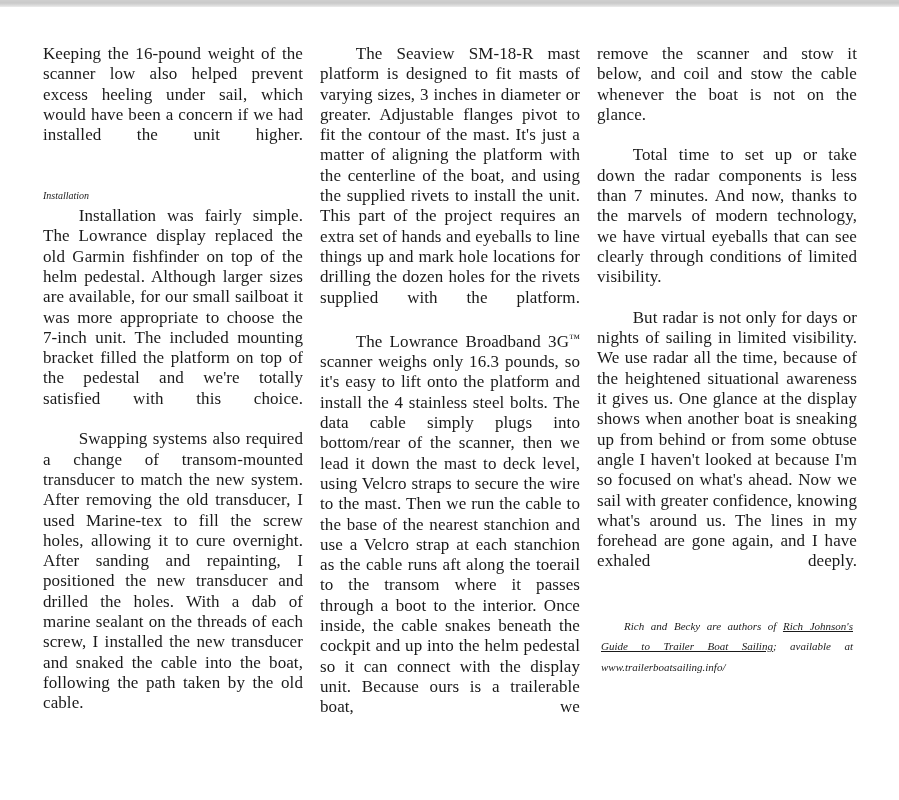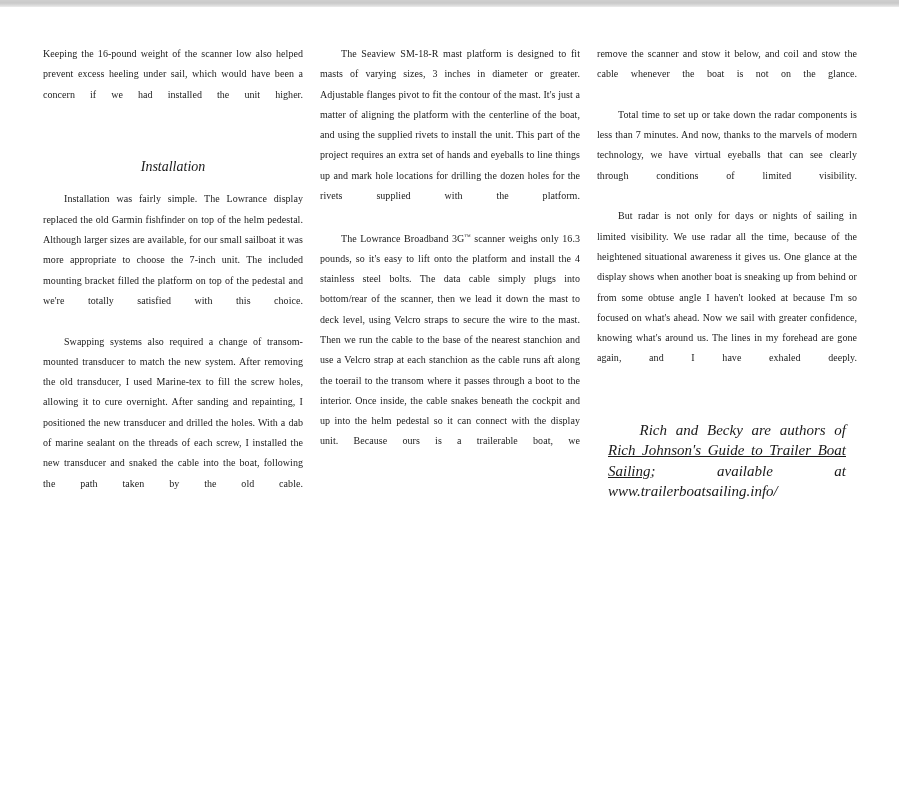--- a/index.html
+++ b/index.html
@@ -46,62 +46,61 @@
     align-items: flex-start;
   }
 
   .column {
     width: 260px;
     flex: 0 0 260px;
   }
 
   p.para {
     margin: 0;
-    font-size: 10px;
+    font-size: 17px;
     line-height: 20.3px;
     text-align: justify;
     text-justify: inter-word;
     text-indent: 2.1em;
     hyphens: none;
     letter-spacing: 0.005em;
   }
 
   p.para.no-indent {
     text-indent: 0;
   }
 
   
   p.para::after {
     content: "";
     display: inline-block;
     width: 100%;
   }
 
   h2.section-heading {
-    margin: 12px;
-    font-size: 14px;
+    margin: 0;
+    font-size: 10px;
     line-height: 20.3px;
     font-style: italic;
     font-weight: normal;
-    text-align: center;
   }
 
   .heading-gap {
     height: 20px;
   }
 
   .tm {
     font-size: 0.66em;
     vertical-align: 0.42em;
     letter-spacing: 0;
   }
 
   .byline {
-    margin: 11px;
-    font-size: 15px;
+    margin: 4px;
+    font-size: 11px;
     line-height: 20.3px;
     font-style: italic;
     text-align: justify;
     text-indent: 2.1em;
   }
   .byline::after {
     content: "";
     display: inline-block;
     width: 100%;
   }

